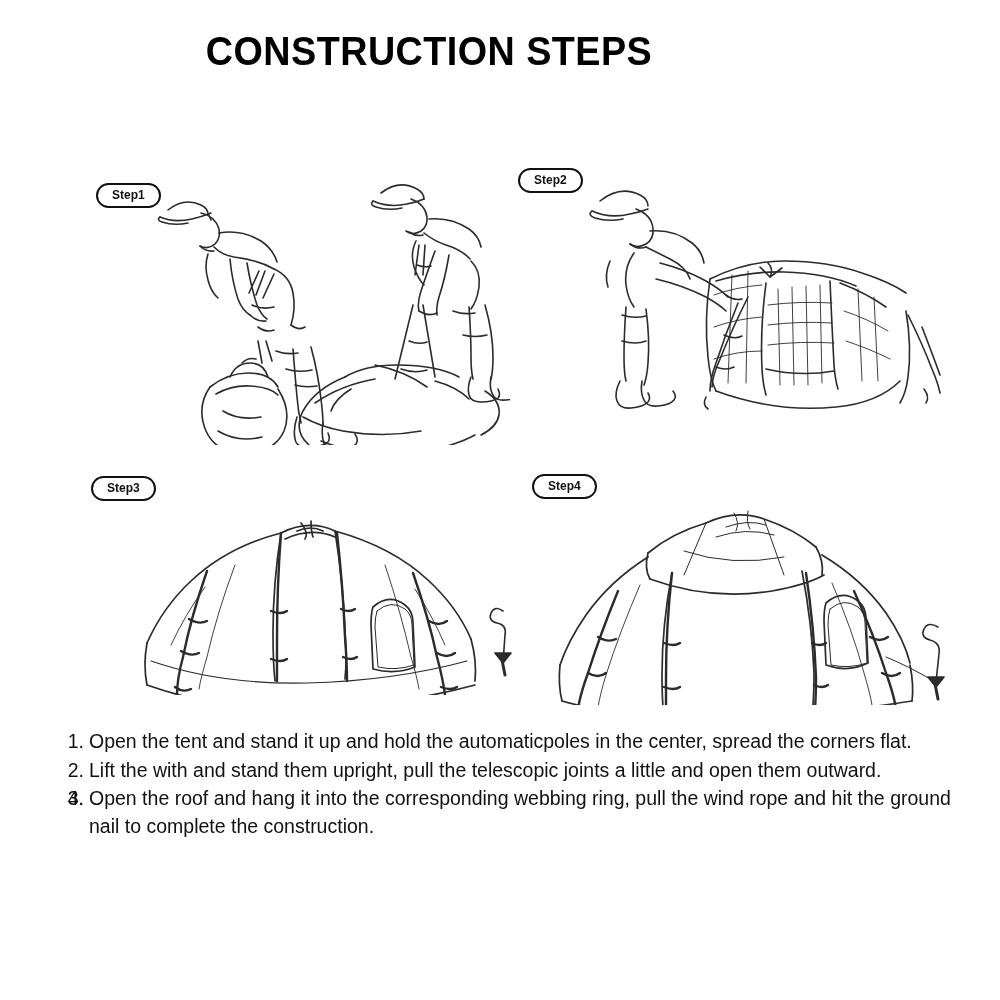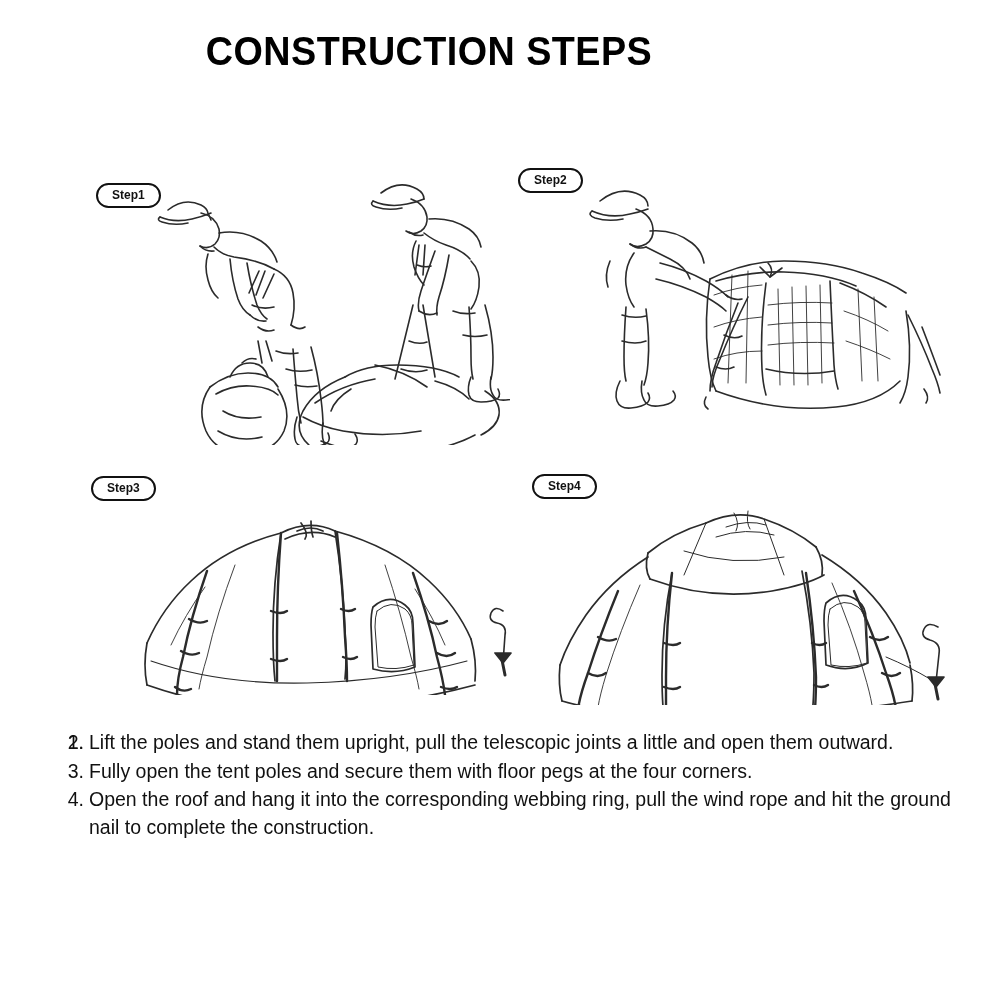--- a/index.html
+++ b/index.html
@@ -376,28 +376,28 @@
         <path d="M366,252 q24,10 44,22" stroke-width="1"></path>
       </svg>
     </div>
 
   </div>
 
   <div class="instructions">
     <ol class="list">
       <li>
         <span class="num">1.</span>
+        <span>Open the tent and stand it up and hold the automaticpoles in the center, spread the corners flat.</span>
       </li>
       <li>
         <span class="num">2.</span>
-        <span>Lift the poles and stand them upright, pull the telescopic joints a little and open them outward.</span>
+        <span>Lift the with and stand them upright, pull the telescopic joints a little and open them outward.</span>
       </li>
       <li>
         <span class="num">3.</span>
-        <span>Fully open the tent poles and secure them with floor pegs at the four corners.</span>
       </li>
       <li>
         <span class="num">4.</span>
         <span>Open the roof and hang it into the corresponding webbing ring, pull the wind rope and hit the ground nail to complete the construction.</span>
       </li>
     </ol>
   </div>
 
 </div>
 

